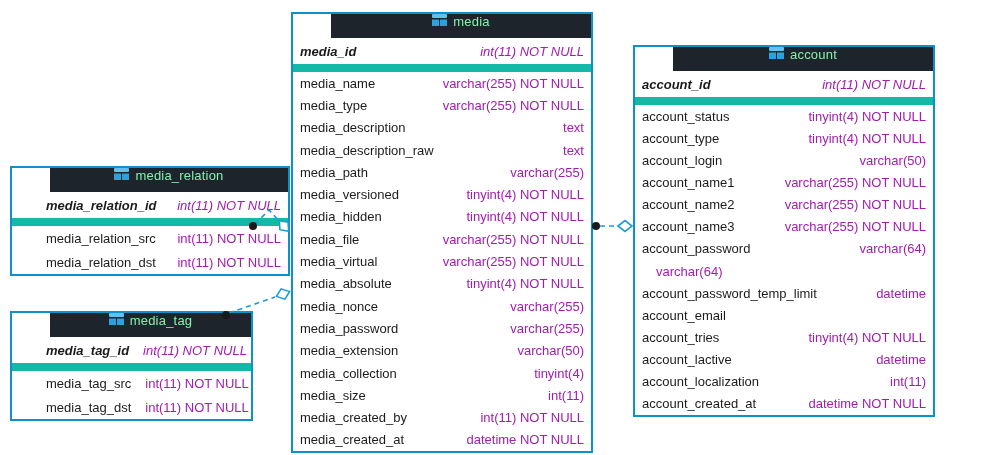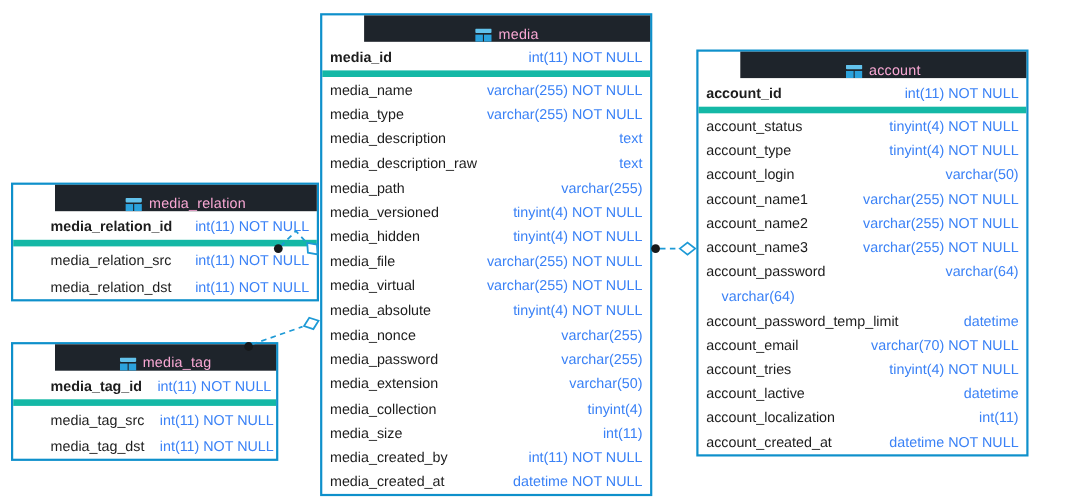--- a/index.html
+++ b/index.html
@@ -17,41 +17,41 @@
     position: absolute;
     box-sizing: border-box;
     border: 2px solid #0e90cb;
     background: #ffffff;
     box-shadow: 0 0 0 1px rgba(255,255,255,0);
   }
   .db-table .hdr {
     box-sizing: border-box;
     height: 24px;
     background: #1e242b;
-    color: #f9a8d4;
+    color: #86efac;
     display: flex;
-    align-items: flex-end;
+    align-items: flex-start;
     justify-content: center;
     gap: 6px;
     font-size: 13px;
     letter-spacing: 0.2px;
     margin-left: 38px;
   }
   .tbl-icon { display: inline-block; line-height: 0; }
-  .db-table .pk-section { border-bottom: 6px solid #14b8a6; }
+  .db-table .pk-section { border-bottom: 8px solid #14b8a6; font-style: italic; }
   .row {
     box-sizing: border-box;
     display: flex;
     justify-content: space-between;
     align-items: center;
     padding: 0 7px;
     white-space: nowrap;
   }
   .row .col-name { text-align: left; }
-  .row .col-type { text-align: right; margin-left: 14px; color: #3b82f6; }
+  .row .col-type { text-align: right; margin-left: 14px; color: #a21caf; }
   .row.pk { height: 26px; }
   .row.pk .col-name { font-weight: bold; }
   #t-media .row      { height: 22.3px; }
   #t-account .row    { height: 22.15px; }
   #t-media_relation .row, #t-media_tag .row { height: 24px; padding-left: 34px; }
   #t-media .row.pk, #t-account .row.pk,
   #t-media_relation .row.pk, #t-media_tag .row.pk { height: 26px; }
   #t-media          { left: 291px; top: 12px;  width: 302px; }
   #t-media_relation { left: 10px;  top: 166px; width: 280px; }
   #t-media_tag      { left: 10px;  top: 311px; width: 243px; }
@@ -263,21 +263,20 @@
         </div>
         <div class="row">
           <span class="col-type">varchar(64)</span>
         </div>
         <div class="row">
           <span class="col-name">account_password_temp_limit</span>
           <span class="col-type">datetime</span>
         </div>
         <div class="row">
           <span class="col-name">account_email</span>
-          <span class="col-type">varchar(70) NOT NULL</span>
         </div>
         <div class="row">
           <span class="col-name">account_tries</span>
           <span class="col-type">tinyint(4) NOT NULL</span>
         </div>
         <div class="row">
           <span class="col-name">account_lactive</span>
           <span class="col-type">datetime</span>
         </div>
         <div class="row">

